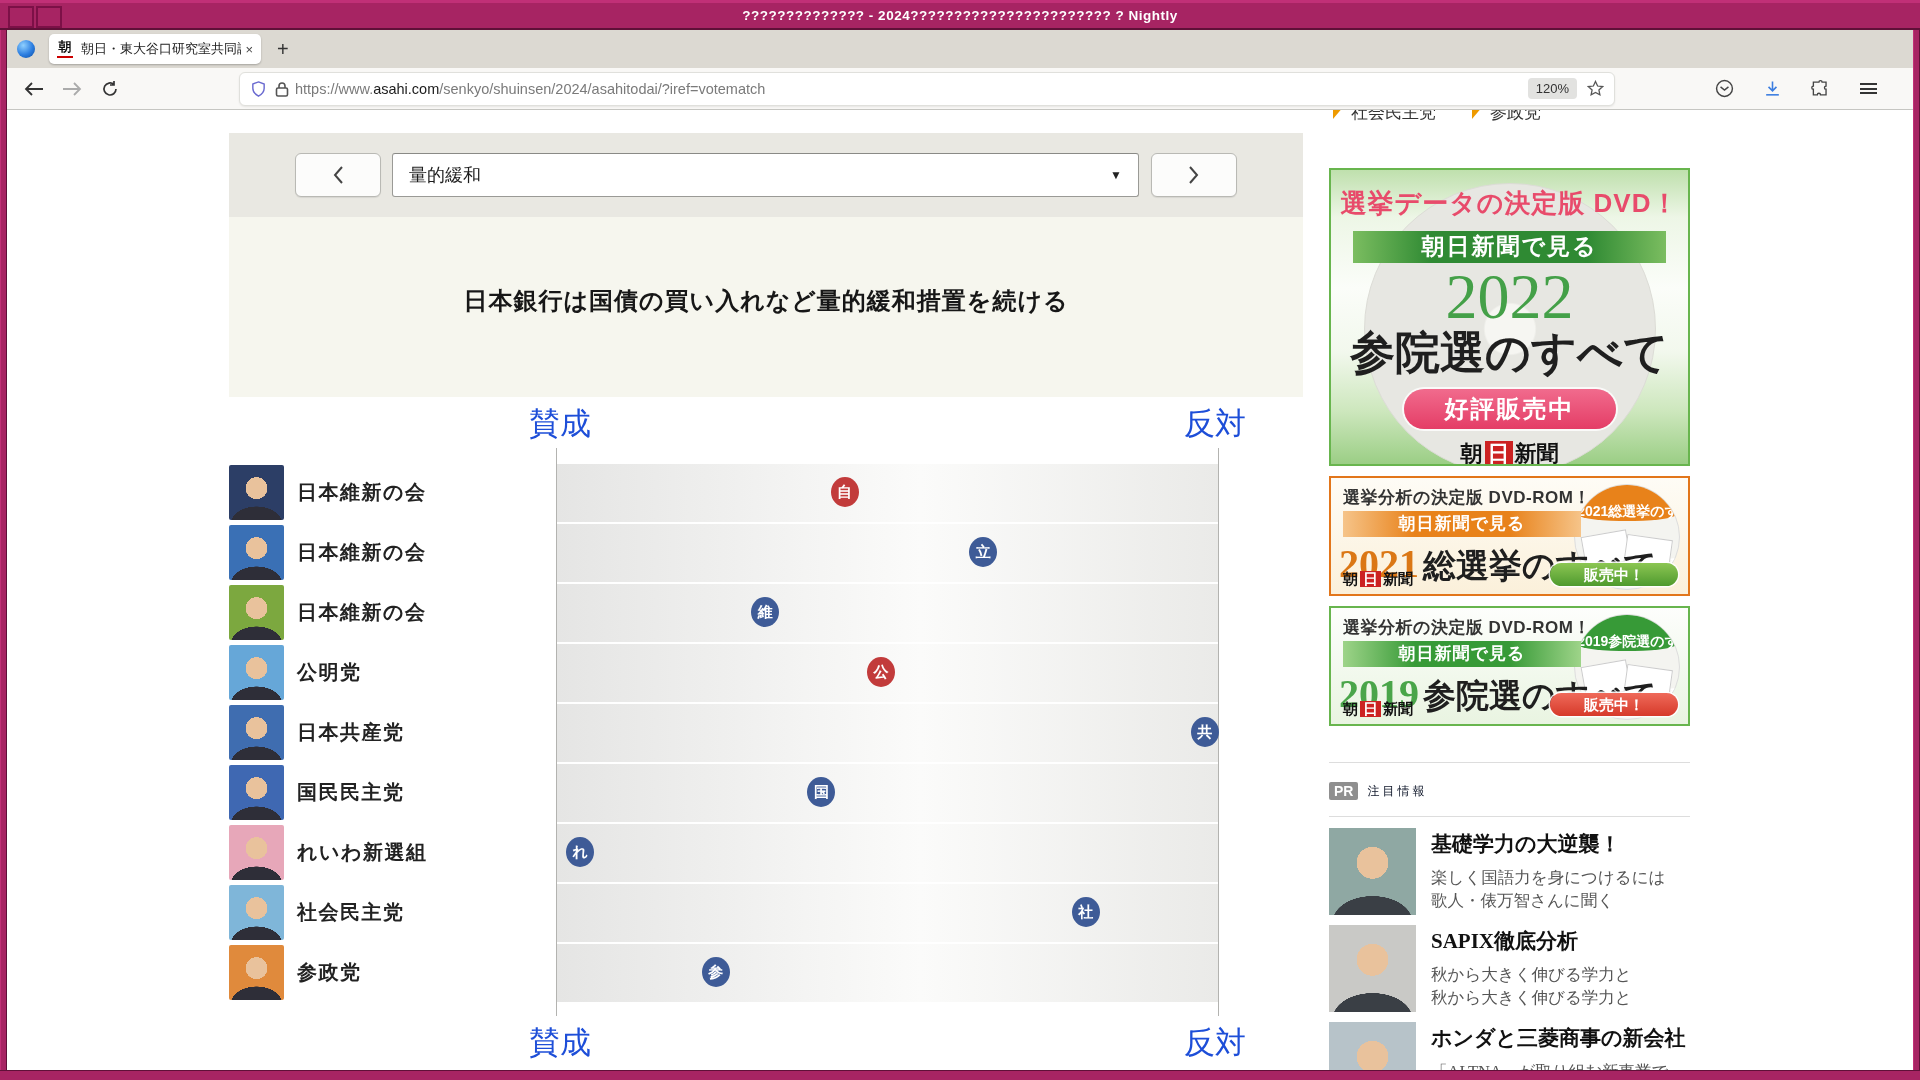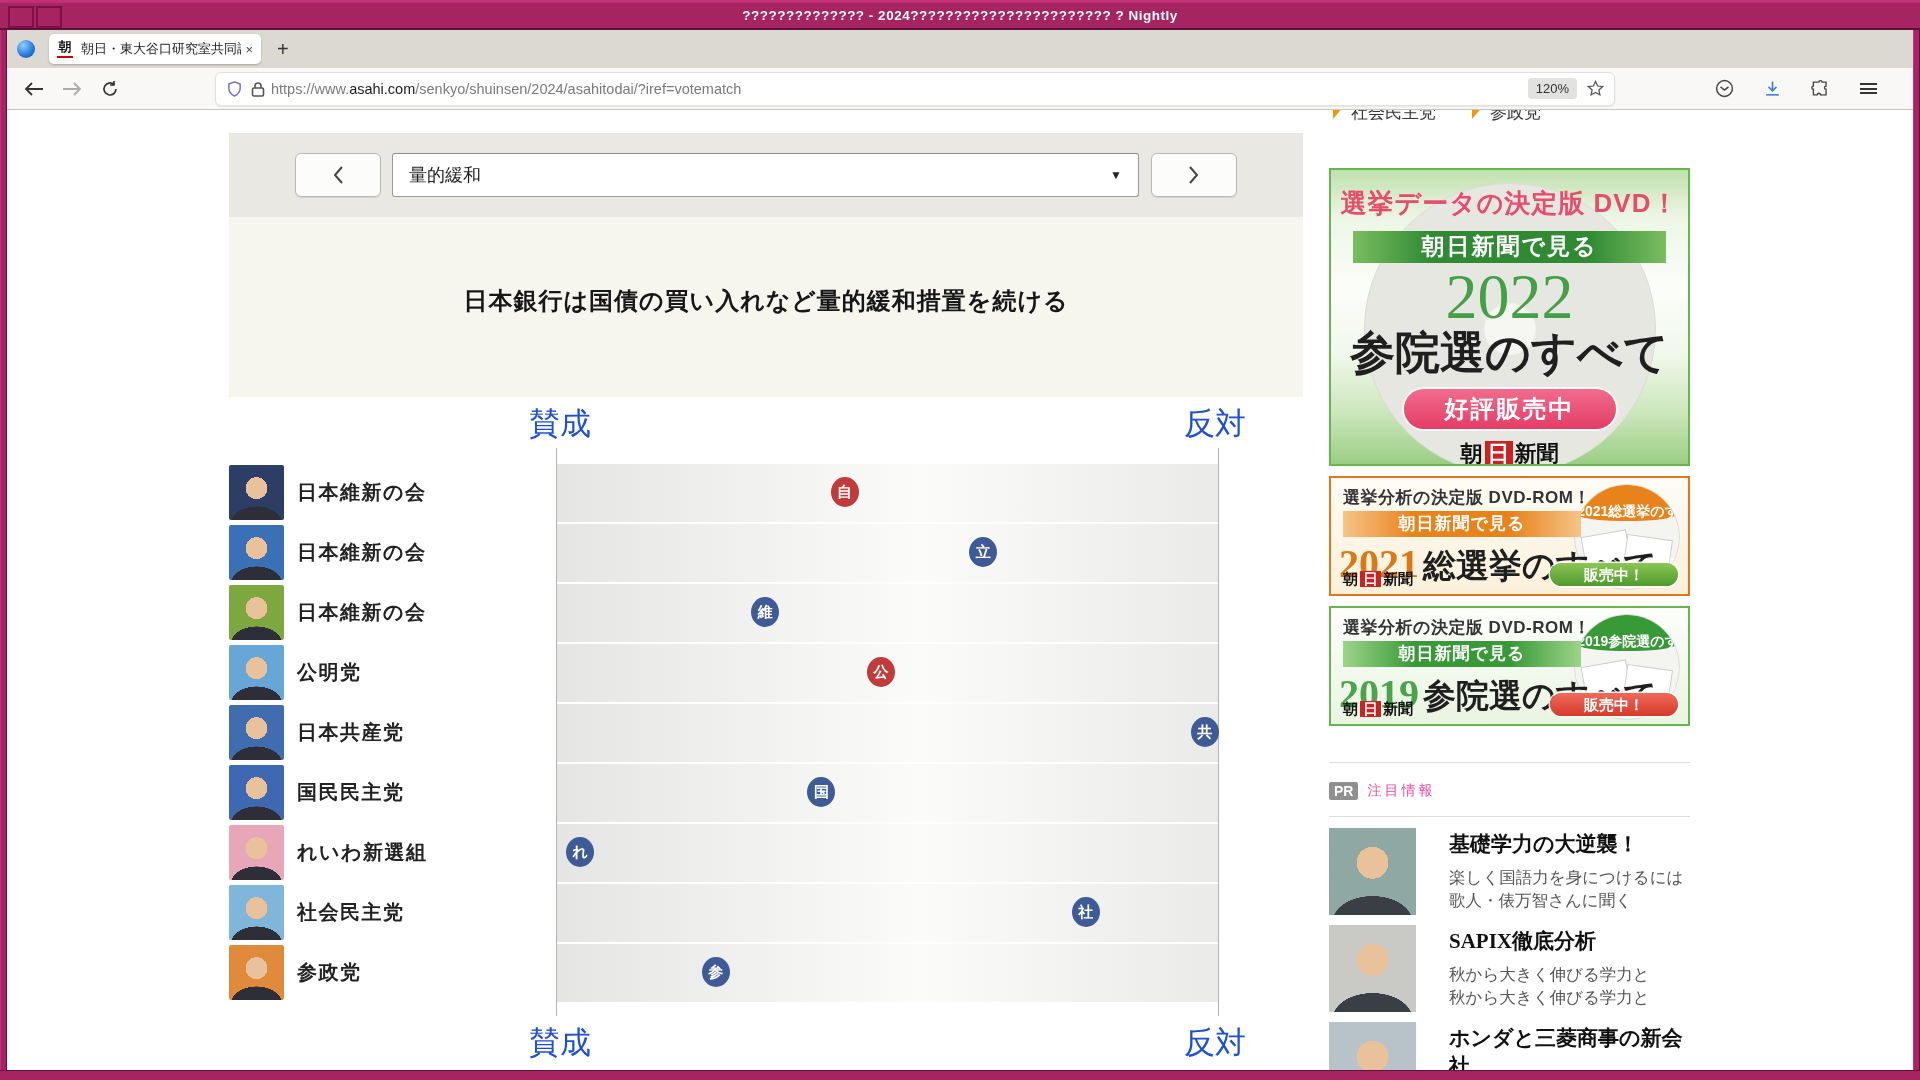--- a/index.html
+++ b/index.html
@@ -28,21 +28,21 @@
     line-height:14px;text-align:center;border-bottom:2px solid #c00;margin-right:8px;color:#111}
   .tab-title{flex:1;font-size:13px;color:#222;white-space:nowrap;overflow:hidden}
   .tab-close{font-size:13px;color:#444;margin-left:4px}
   .newtab{font-size:20px;color:#333;margin-left:16px}
   .toolbar{position:absolute;left:7px;right:7px;top:68px;height:42px;background:#f9f8f6;
     border-bottom:1px solid #c6c6c2;box-sizing:border-box;display:flex;align-items:center;
     padding:0 12px;z-index:50}
   .tb-ic{width:30px;height:30px;display:flex;align-items:center;justify-content:center;margin-right:8px}
   .urlbar{flex:1;height:32px;background:#fff;border-radius:6px;border:1px solid #e0e0dc;
     box-shadow:0 1px 2px rgba(0,0,0,.08);display:flex;align-items:center;padding:0 10px;
-    margin-left:82px;margin-right:0}
+    margin-left:106px;margin-right:0}
   .url-text{flex:1;font-size:14.5px;white-space:nowrap;overflow:hidden;margin-left:6px}
   .url-scheme,.url-path{color:#7a7a7a}.url-host{color:#1b1b1b}
   .zoom-badge{background:#e2e2e0;border-radius:4px;font-size:13px;color:#333;padding:3px 8px;margin:0 10px}
   .right-ics{display:flex;align-items:center;margin-left:94px}
   .right-ics .tb-ic{margin-right:18px}
   .hamburger span{display:block;width:17px;height:2px;background:#333;margin:2.5px 0}
   
   .content{position:absolute;left:7px;right:7px;top:110px;bottom:10px;background:#fff;overflow:hidden;z-index:10}
   .nav-panel{position:absolute;left:222px;top:23px;width:1074px;height:84px;background:#e9e8e2}
   .nav-btn{position:absolute;top:20px;width:86px;height:44px;background:#fcfcfb;border:1px solid #b9b9b4;
@@ -117,22 +117,22 @@
     background:#f4f4f0;border:1px solid #ddd;overflow:hidden}
   .as-cap{position:absolute;left:0;right:0;top:0;height:36px;border-radius:50% 50% 45% 45%/80% 80% 25% 25%;
     color:#fff;font-size:14px;text-align:right;line-height:52px;font-weight:bold}
   .orange .as-cap{background:#e8821a}.green .as-cap{background:#379a37}
   .np{position:absolute;background:#fff;border:1px solid #ccc;width:44px;height:30px}
   .np1{left:8px;top:48px;transform:rotate(-10deg)}
   .np2{left:50px;top:52px;transform:rotate(8deg)}
   .side-hr{position:absolute;left:0;width:361px;border-top:1px solid #ddd}
   .pr-head{position:absolute;top:672px;left:0;right:0;display:flex;align-items:center;gap:9px}
   .pr-badge{background:#8f8f8f;color:#fff;font-size:14px;font-weight:bold;padding:1px 5px;border-radius:2px}
-  .pr-title{font-size:14px;color:#ec4899;letter-spacing:3px}
-  .pr-item{position:absolute;left:0;display:flex;gap:33px}
+  .pr-title{font-size:12px;color:#0f172a;letter-spacing:3px}
+  .pr-item{position:absolute;left:0;display:flex;gap:15px}
   .pr-photo{width:87px;height:87px;flex:0 0 87px;
     background:
       radial-gradient(ellipse 40px 26px at 50% 108%,#3a3f45 99%,transparent 100%),
       radial-gradient(circle 16px at 50% 40%,#e9c29c 99%,transparent 100%),
       var(--bg,#aaa)}
   .pr-t{font-family:"Liberation Serif",serif;font-size:21px;font-weight:bold;color:#111;margin:2px 0 8px}
   .pr-d{font-family:"Liberation Serif",serif;font-size:16.5px;color:#555;line-height:1.42}
   svg{display:block}
 </style>
 </head>

